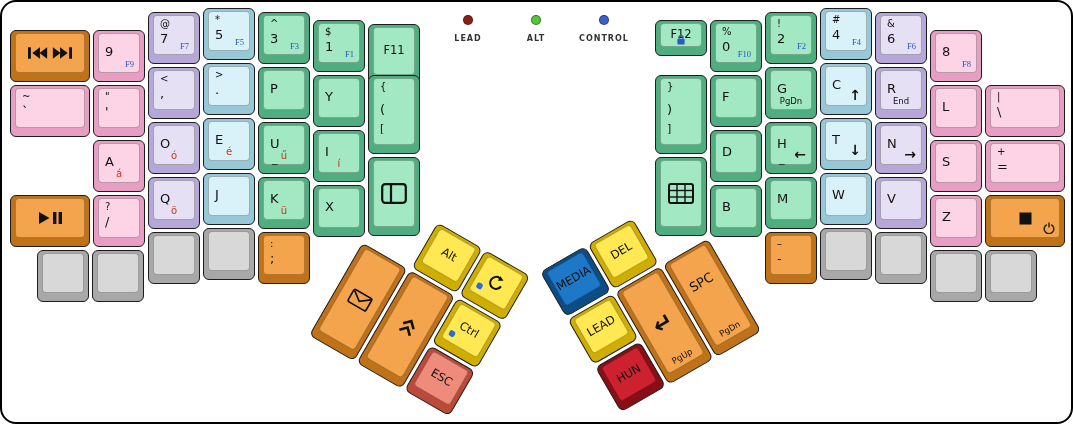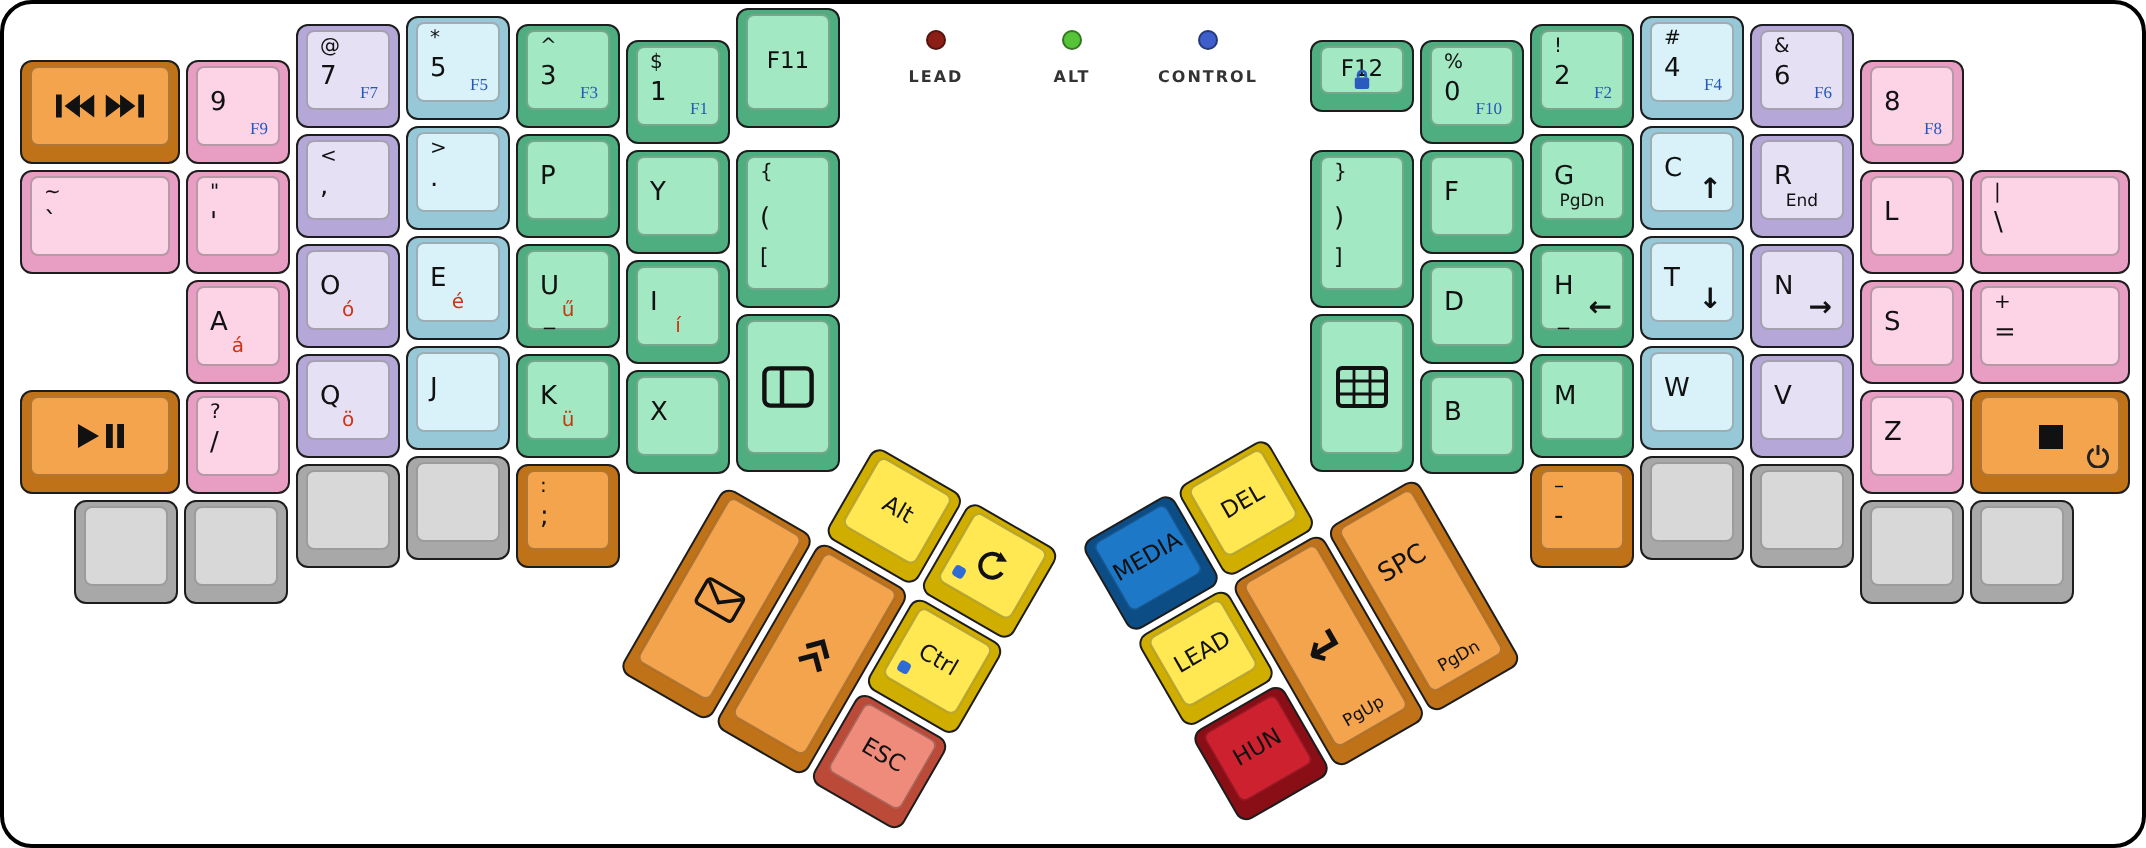--- a/index.html
+++ b/index.html
@@ -225,21 +225,21 @@
       <div class="surface">
         <div class="lb lb-main solo">I</div>
         <div class="lb lb-accent">í</div>
       </div>
     </div>
     <div class="key c-green" style="left: 313px; top: 185px; width: 52px; height: 52px;">
       <div class="surface">
         <div class="lb lb-main solo">X</div>
       </div>
     </div>
-    <div class="key c-green" style="left: 368px; top: 4px; width: 52px; height: 60px; padding-left: 16px;">
+    <div class="key c-green" style="left: 368px; top: 24px; width: 52px; height: 60px; padding-left: 16px;">
       <div class="surface flex-center">
         <div class="lb lb-center">F11</div>
       </div>
     </div>
     <div class="key c-green" style="left: 368px; top: 75px; width: 52px; height: 79px;">
       <div class="surface tall">
         <div class="lb lb-main">(</div>
         <div class="lb lb-top">{</div>
         <div class="lb lb-low">[</div>
       </div>

